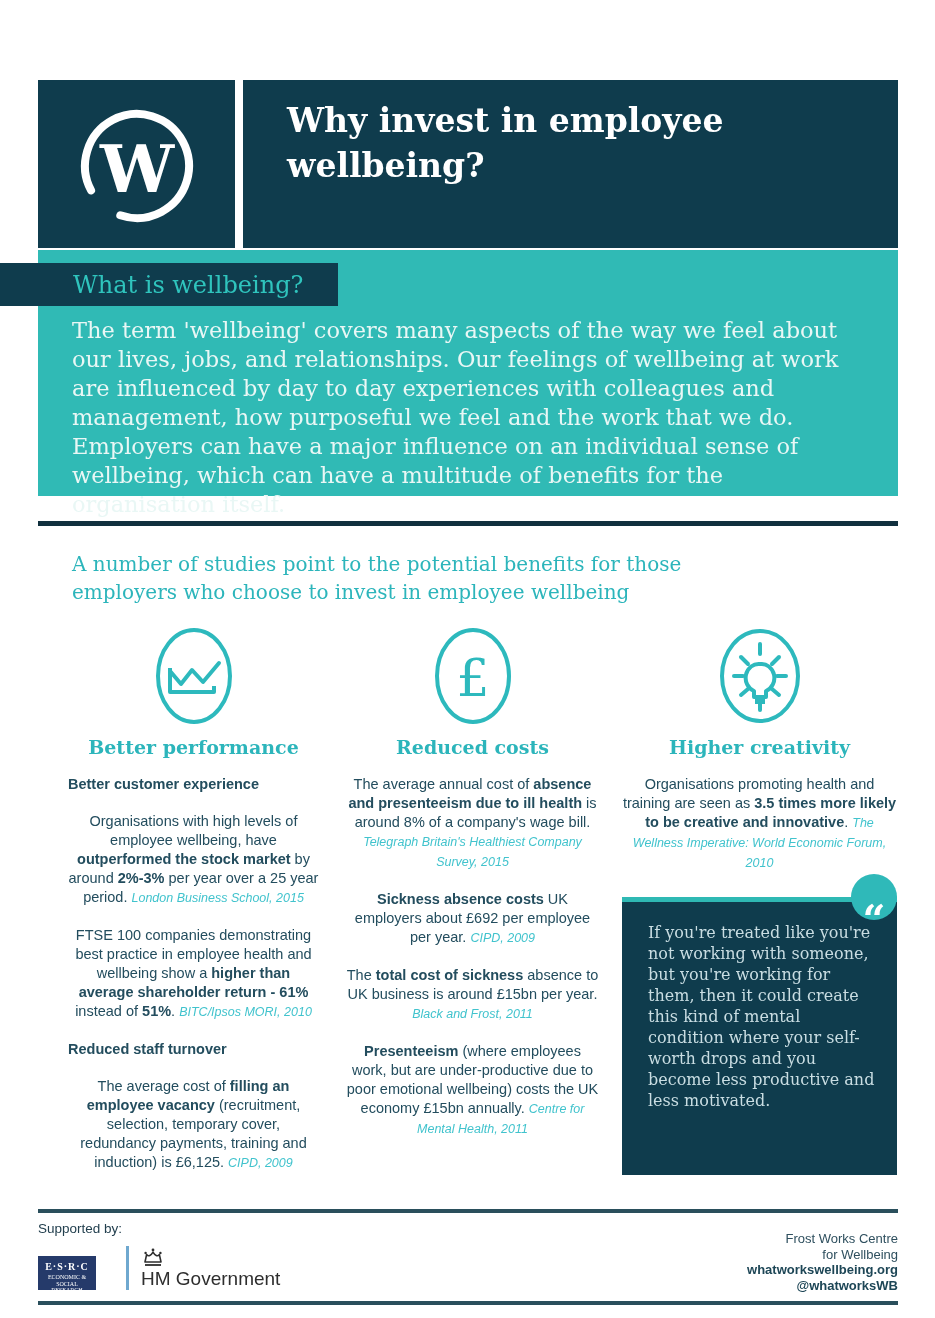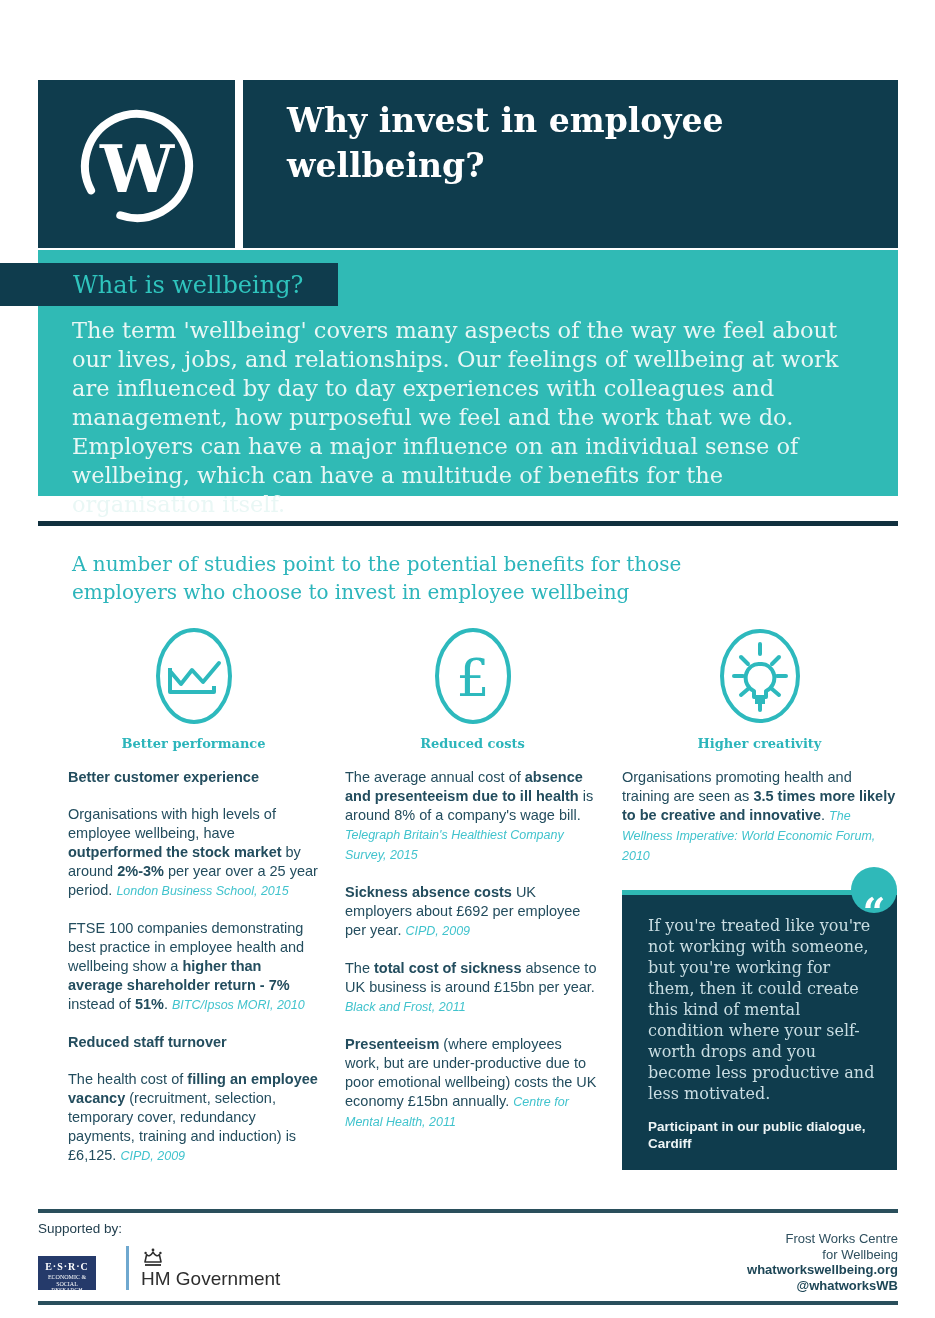--- a/index.html
+++ b/index.html
@@ -36,24 +36,24 @@
                  font-size:20px;line-height:28px;color:var(--teal-text);}
 
   
   .cols{display:flex;margin-top:20px;}
   .col{width:287px;}
   .col1{padding-left:30px;padding-right:6px;}
   .col2{padding-left:20px;padding-right:12px;}
   .col3{padding-left:10px;padding-right:1px;width:286px;}
   .icon-wrap{height:104px;display:flex;justify-content:center;align-items:flex-start;}
   .col-heading{margin:6px 0 0;text-align:center;font-family:"DejaVu Serif",serif;font-weight:bold;
-               font-size:13px;color:var(--teal-text);}
+               font-size:19px;color:var(--teal-text);}
   .col-blocks{margin-top:17px;}
   .subheading{font-weight:bold;font-size:14.5px;line-height:19px;color:var(--body);margin:0 0 18px;}
-  .body-para{font-size:14.5px;line-height:19px;color:var(--body);margin:0 0 18px;}
+  .body-para{font-size:14.5px;line-height:19px;color:var(--body);margin:0 0 18px;text-align:center;}
   .body-para .b{font-weight:bold;}
   .body-para .cite{font-style:italic;color:var(--cite);font-size:12.5px;}
 
   
   .quote-box{position:relative;margin-top:24px;min-height:278px;background:var(--dark);
              border-top:5px solid #2fb9b4;padding:20px 18px 18px 26px;}
   .quote-mark-circle{position:absolute;top:-28px;right:0;width:46px;height:46px;border-radius:50%;
                      background:#2fb9b9;display:flex;align-items:flex-end;justify-content:center;overflow:hidden;}
   .quote-mark{color:#ffffff;font-family:"DejaVu Serif",serif;font-weight:bold;font-size:40px;line-height:20px;
               position:relative;top:9px;}
@@ -111,23 +111,23 @@
           <svg width="82" height="100" viewBox="0 0 82 100">
             <ellipse cx="41" cy="50" rx="36" ry="46" fill="none" stroke="#2db9bd" stroke-width="4"></ellipse>
             <polyline points="17,42 17,66 61,66 61,60" fill="none" stroke="#2db9bd" stroke-width="4" stroke-linejoin="round"></polyline>
             <polyline points="17,45 28,58 39,44 50,56 66,37" fill="none" stroke="#2db9bd" stroke-width="4" stroke-linejoin="round" stroke-linecap="round"></polyline>
           </svg>
         </div>
         <h2 class="col-heading">Better performance</h2>
         <div class="col-blocks">
             <div class="subheading">Better customer experience</div>
             <p class="body-para"><span>Organisations with high levels of employee wellbeing, have </span><span class="b">outperformed the stock market</span><span> by around </span><span class="b">2%-3%</span><span> per year over a 25 year period. </span><span class="cite">London Business School, 2015</span></p>
-            <p class="body-para"><span>FTSE 100 companies demonstrating best practice in employee health and wellbeing show a </span><span class="b">higher than average shareholder return - 7%</span><span> instead of </span><span class="b">51%</span><span>. </span><span class="cite">BITC/Ipsos MORI, 2010</span></p>
+            <p class="body-para"><span>FTSE 100 companies demonstrating best practice in employee health and wellbeing show a </span><span class="b">higher than average shareholder return - 61%</span><span> instead of </span><span class="b">51%</span><span>. </span><span class="cite">BITC/Ipsos MORI, 2010</span></p>
             <div class="subheading">Reduced staff turnover</div>
-            <p class="body-para"><span>The health cost of </span><span class="b">filling an employee vacancy</span><span> (recruitment, selection, temporary cover, redundancy payments, training and induction) is £6,125. </span><span class="cite">CIPD, 2009</span></p>
+            <p class="body-para"><span>The average cost of </span><span class="b">filling an employee vacancy</span><span> (recruitment, selection, temporary cover, redundancy payments, training and induction) is £6,125. </span><span class="cite">CIPD, 2009</span></p>
           </div>
       </div>
 
       <div class="col col2">
         <div class="icon-wrap">
           <svg width="82" height="100" viewBox="0 0 82 100">
             <ellipse cx="41" cy="50" rx="36" ry="46" fill="none" stroke="#2db9bd" stroke-width="4"></ellipse>
             <text x="41" y="70" text-anchor="middle" fill="#2db9bd" font-family="DejaVu Serif, serif" font-size="52">£</text>
           </svg>
         </div>
@@ -159,21 +159,20 @@
         <h2 class="col-heading">Higher creativity</h2>
         <div class="col-blocks">
             <p class="body-para"><span>Organisations promoting health and training are seen as </span><span class="b">3.5 times more likely to be creative and innovative</span><span>. </span><span class="cite">The Wellness Imperative: World Economic Forum, 2010</span></p>
           </div>
 
         <div class="quote-box">
           <div class="quote-mark-circle">
             <span class="quote-mark">“</span>
           </div>
           <p class="quote-text">If you're treated like you're not working with someone, but you're working for them, then it could create this kind of mental condition where your self-worth drops and you become less productive and less motivated.</p>
-          <div class="quote-attr">Participant in our public dialogue, Cardiff</div>
         </div>
       </div>
     </div>
   </div>
 
   <div class="footer">
     <div class="footer-rule"></div>
     <div class="footer-body">
       <div>
         <div class="supported">Supported by:</div>

